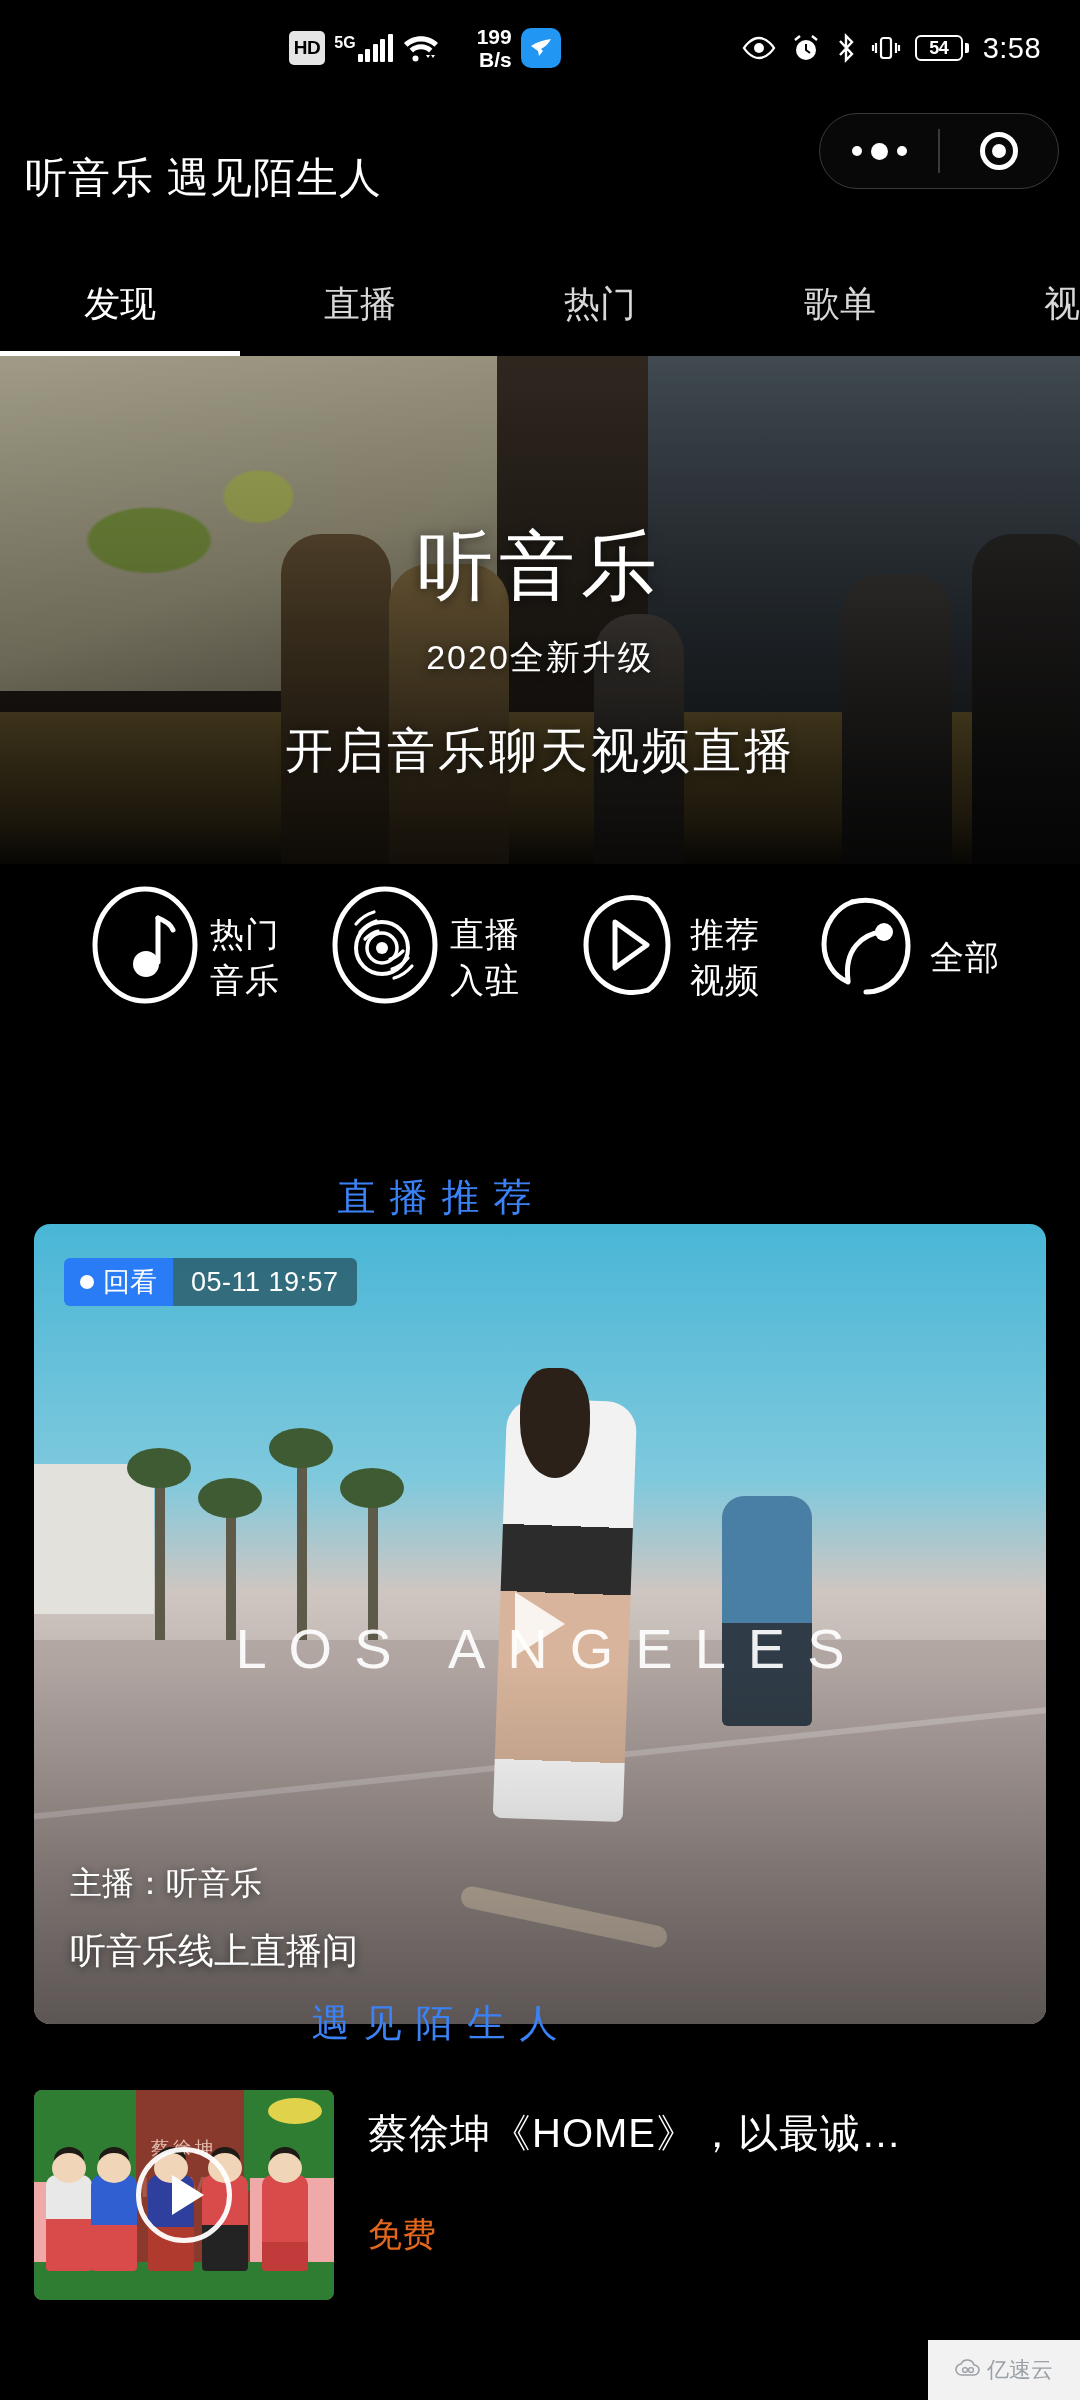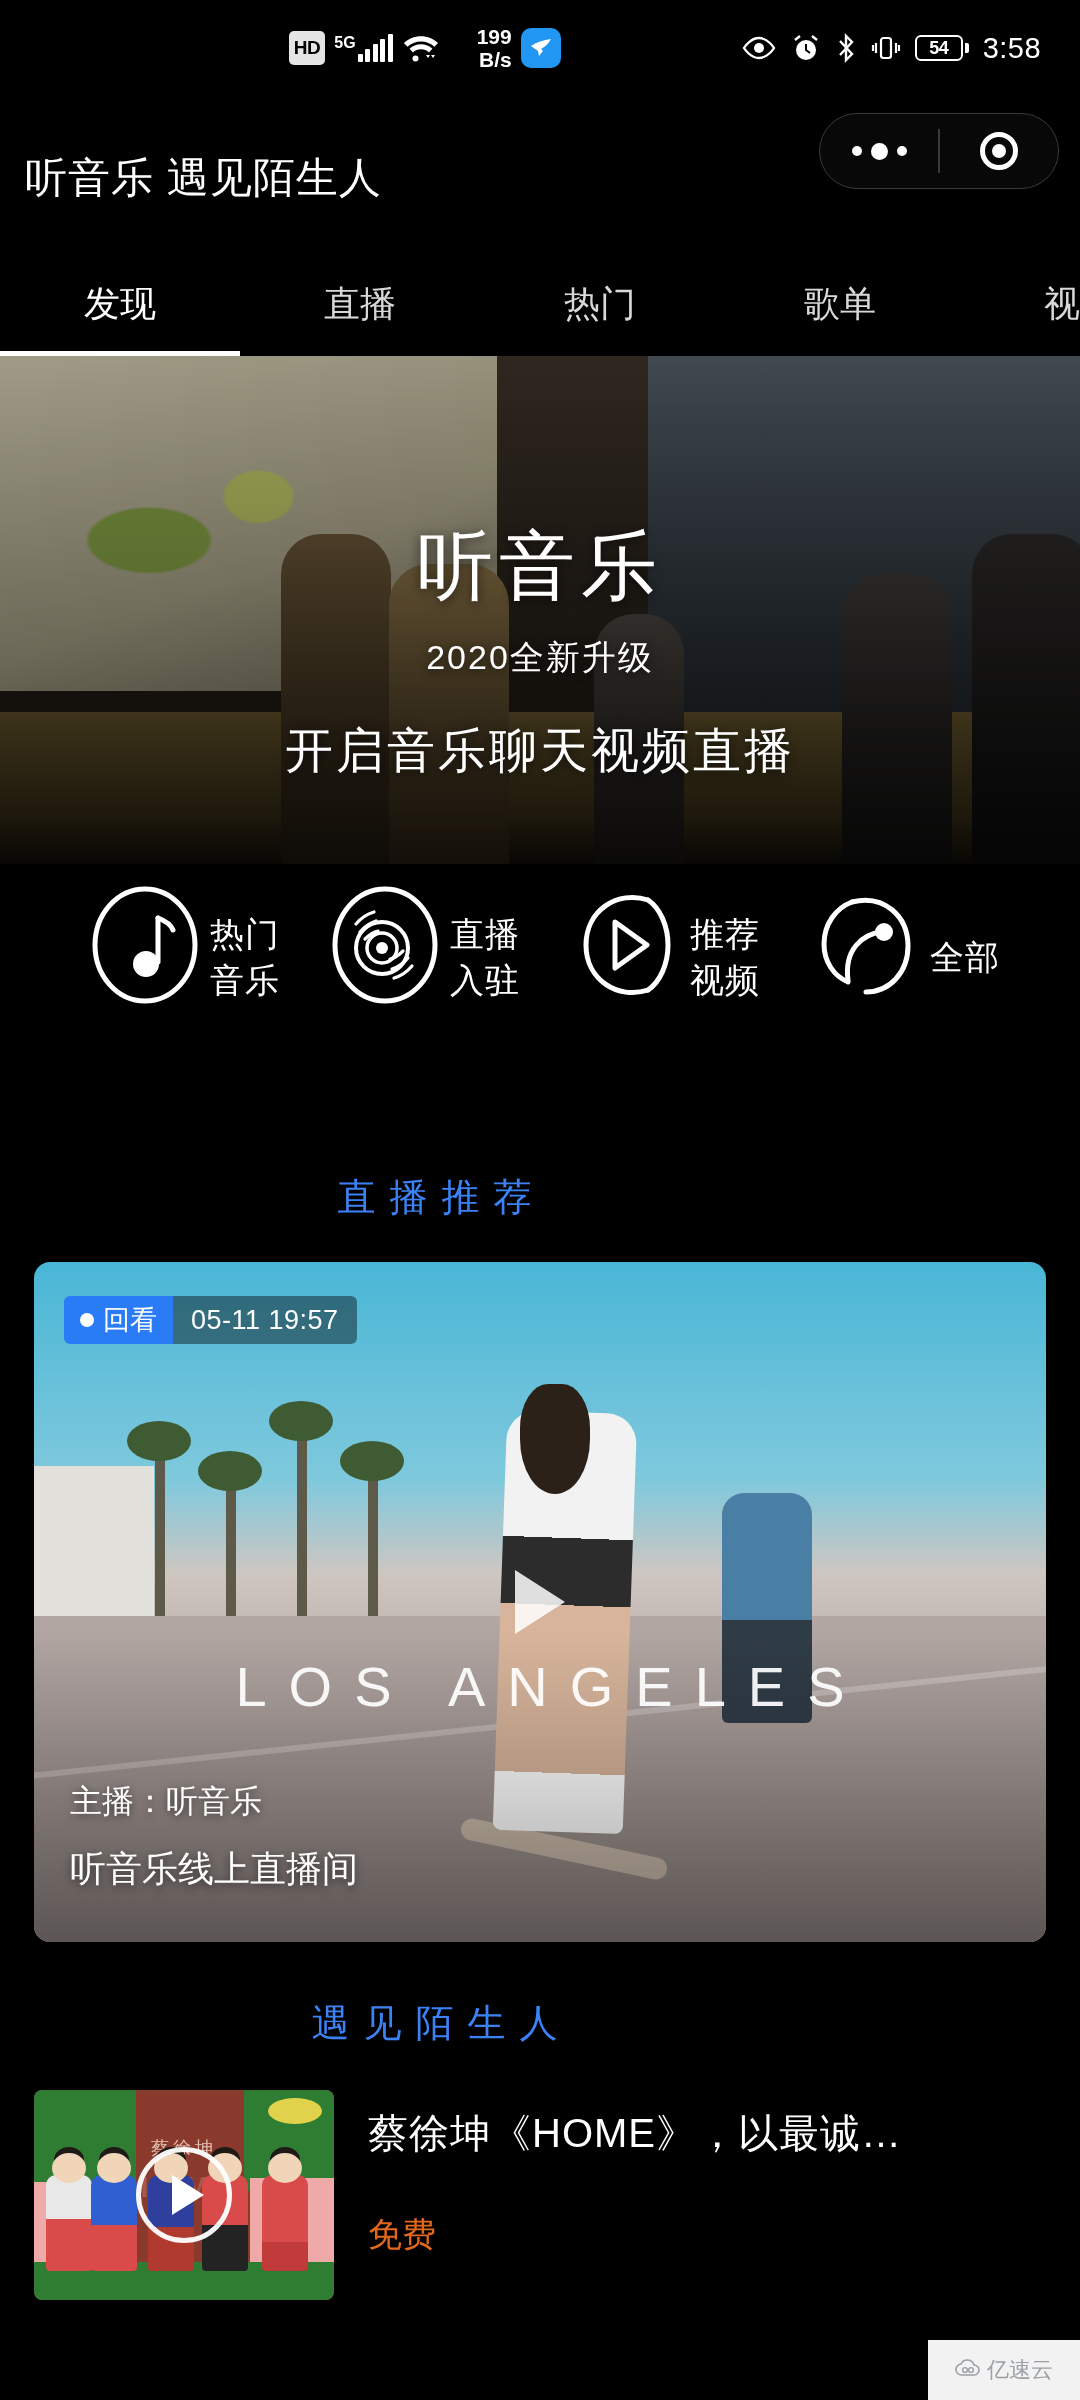--- a/index.html
+++ b/index.html
@@ -119,21 +119,21 @@
   
   .sect-title {
     position: absolute; width: 883px; text-align: center;
     font-size: 38px; letter-spacing: 14px; font-weight: 400; color: #3b82f6;
   }
   #sect-live { top: 1172px; }
   #sect-rank { top: 1998px; }
 
   
   .livecard {
-    position: absolute; top: 1262px; left: 34px; width: 1012px; height: 680px;
+    position: absolute; top: 1224px; left: 34px; width: 1012px; height: 800px;
     border-radius: 16px; overflow: hidden;
   }
   .lc-img { position: absolute; inset: 0; }
   .lc-badge {
     position: absolute; top: 34px; left: 30px; display: flex; align-items: stretch;
     border-radius: 6px; overflow: hidden; font-size: 27px; height: 48px;
   }
   .lc-badge-live {
     background: #2A7BF6; display: flex; align-items: center; gap: 9px;
     padding: 0 16px; color: #fff;

